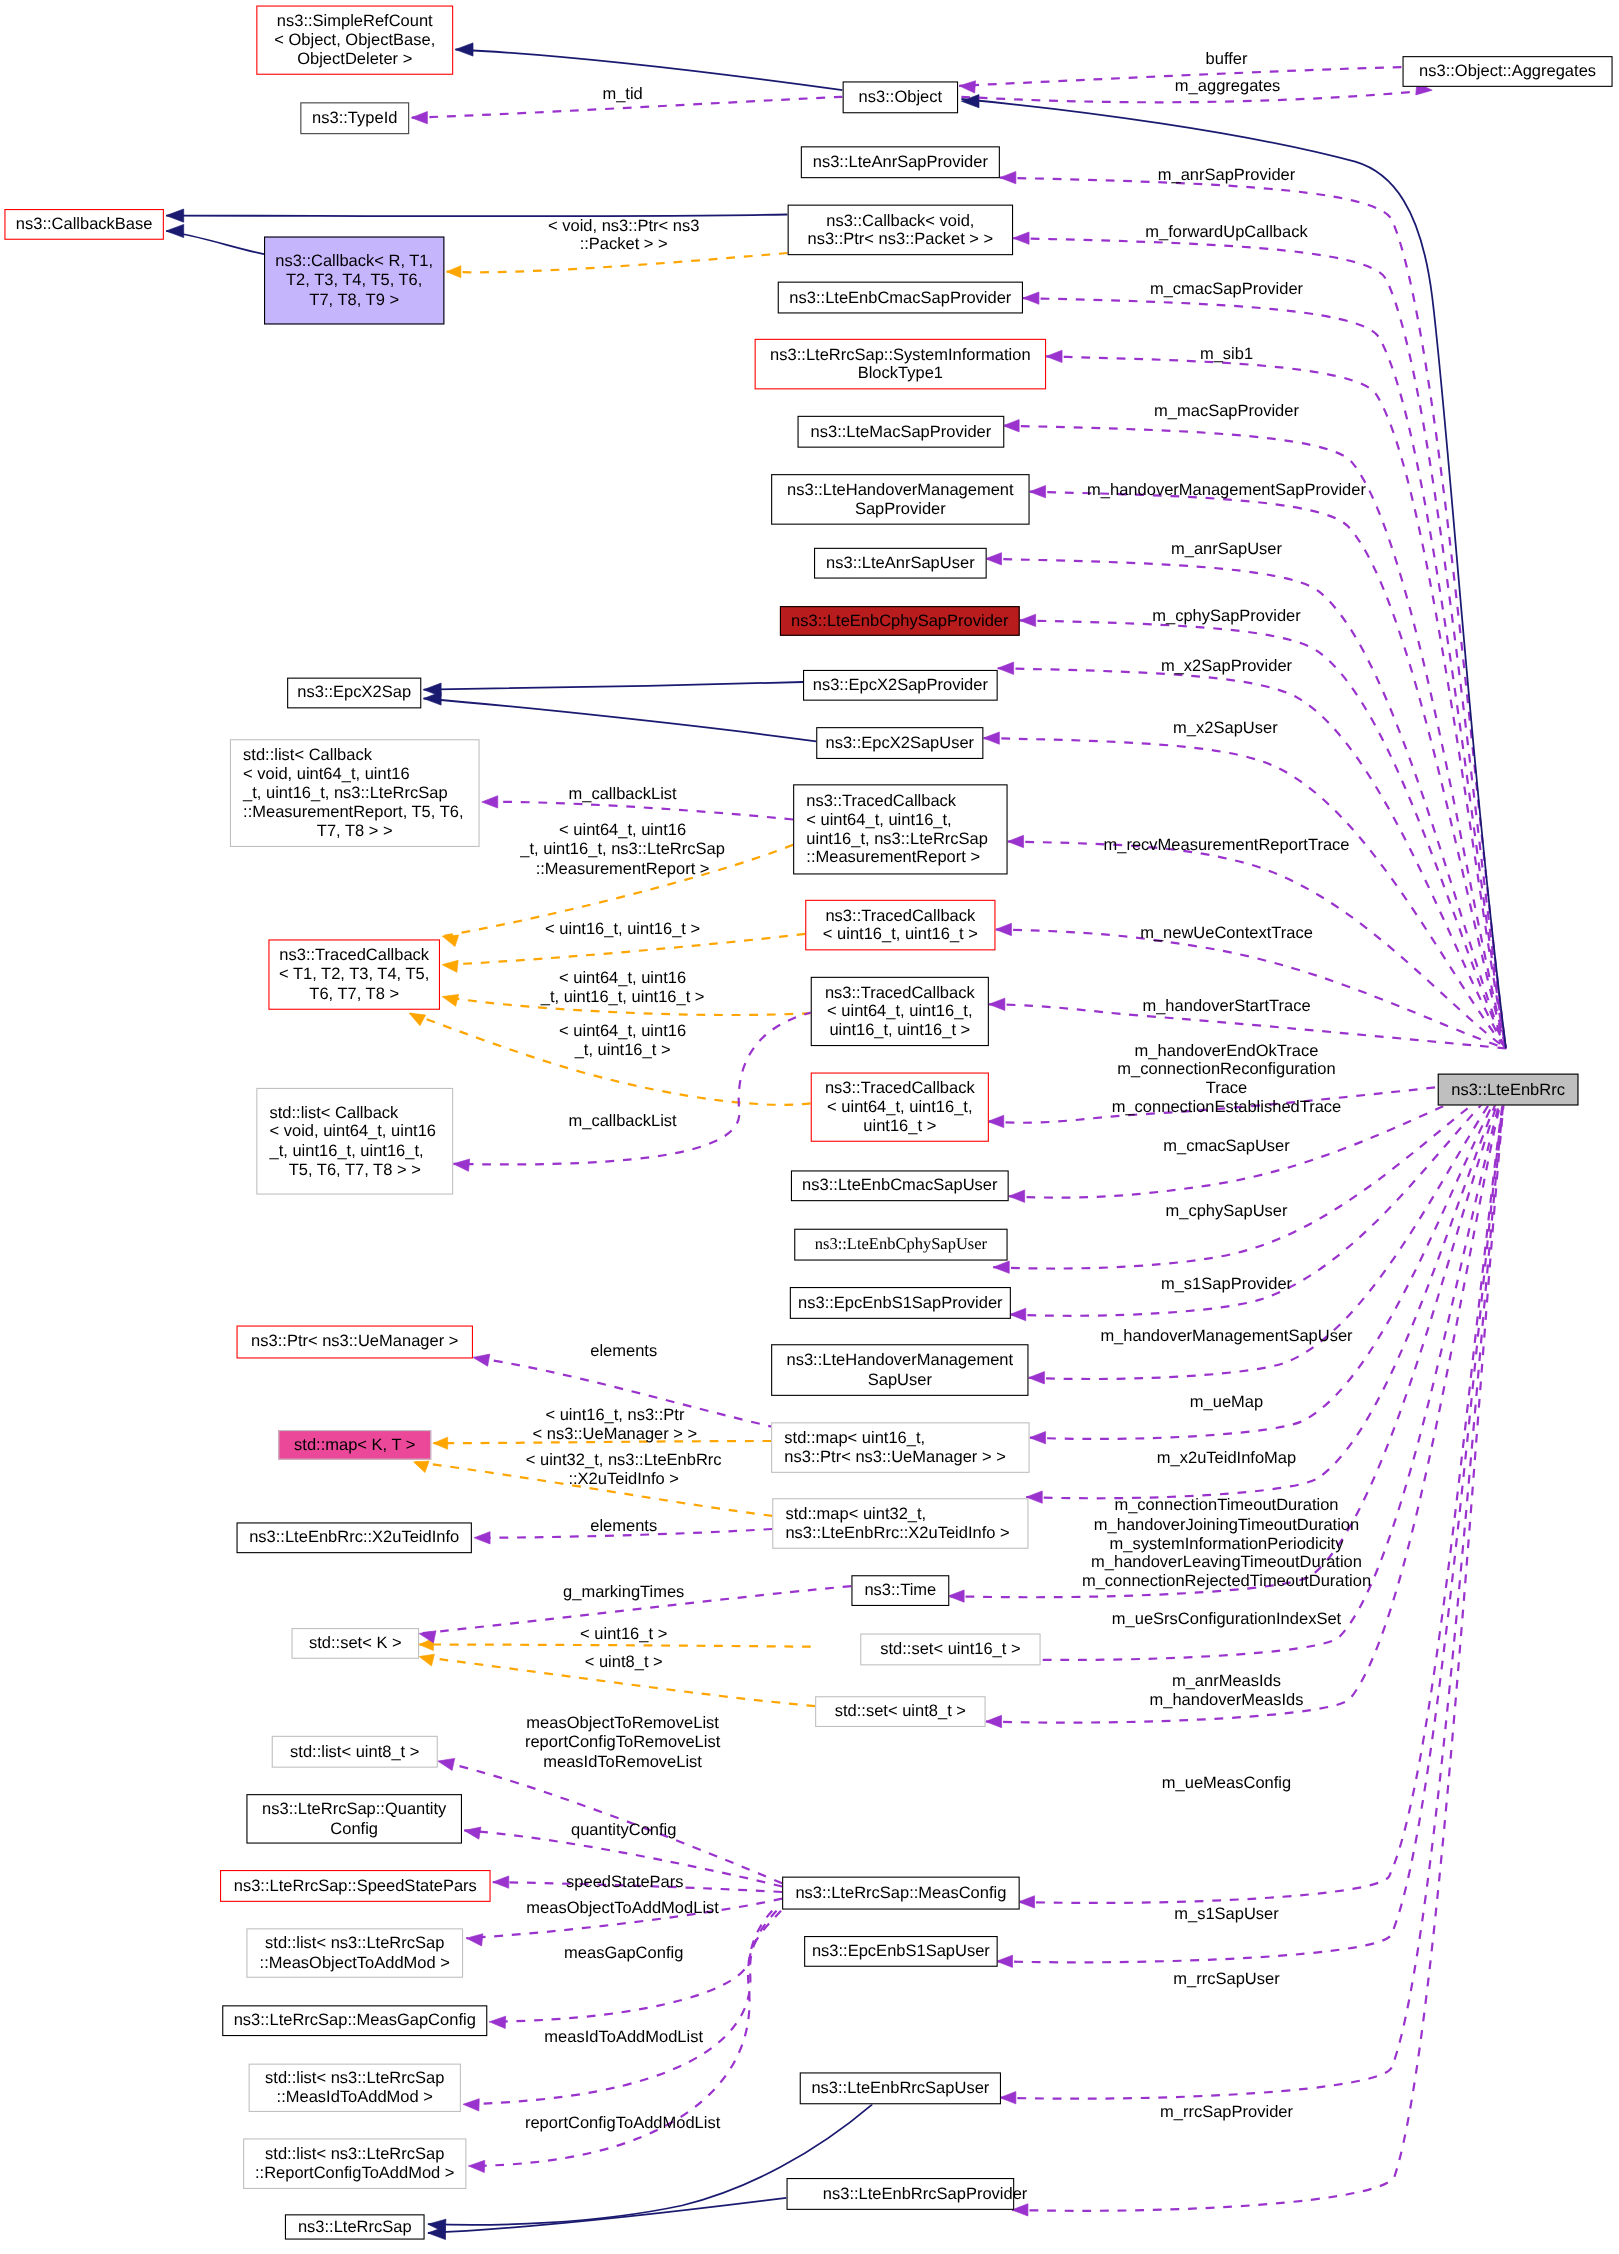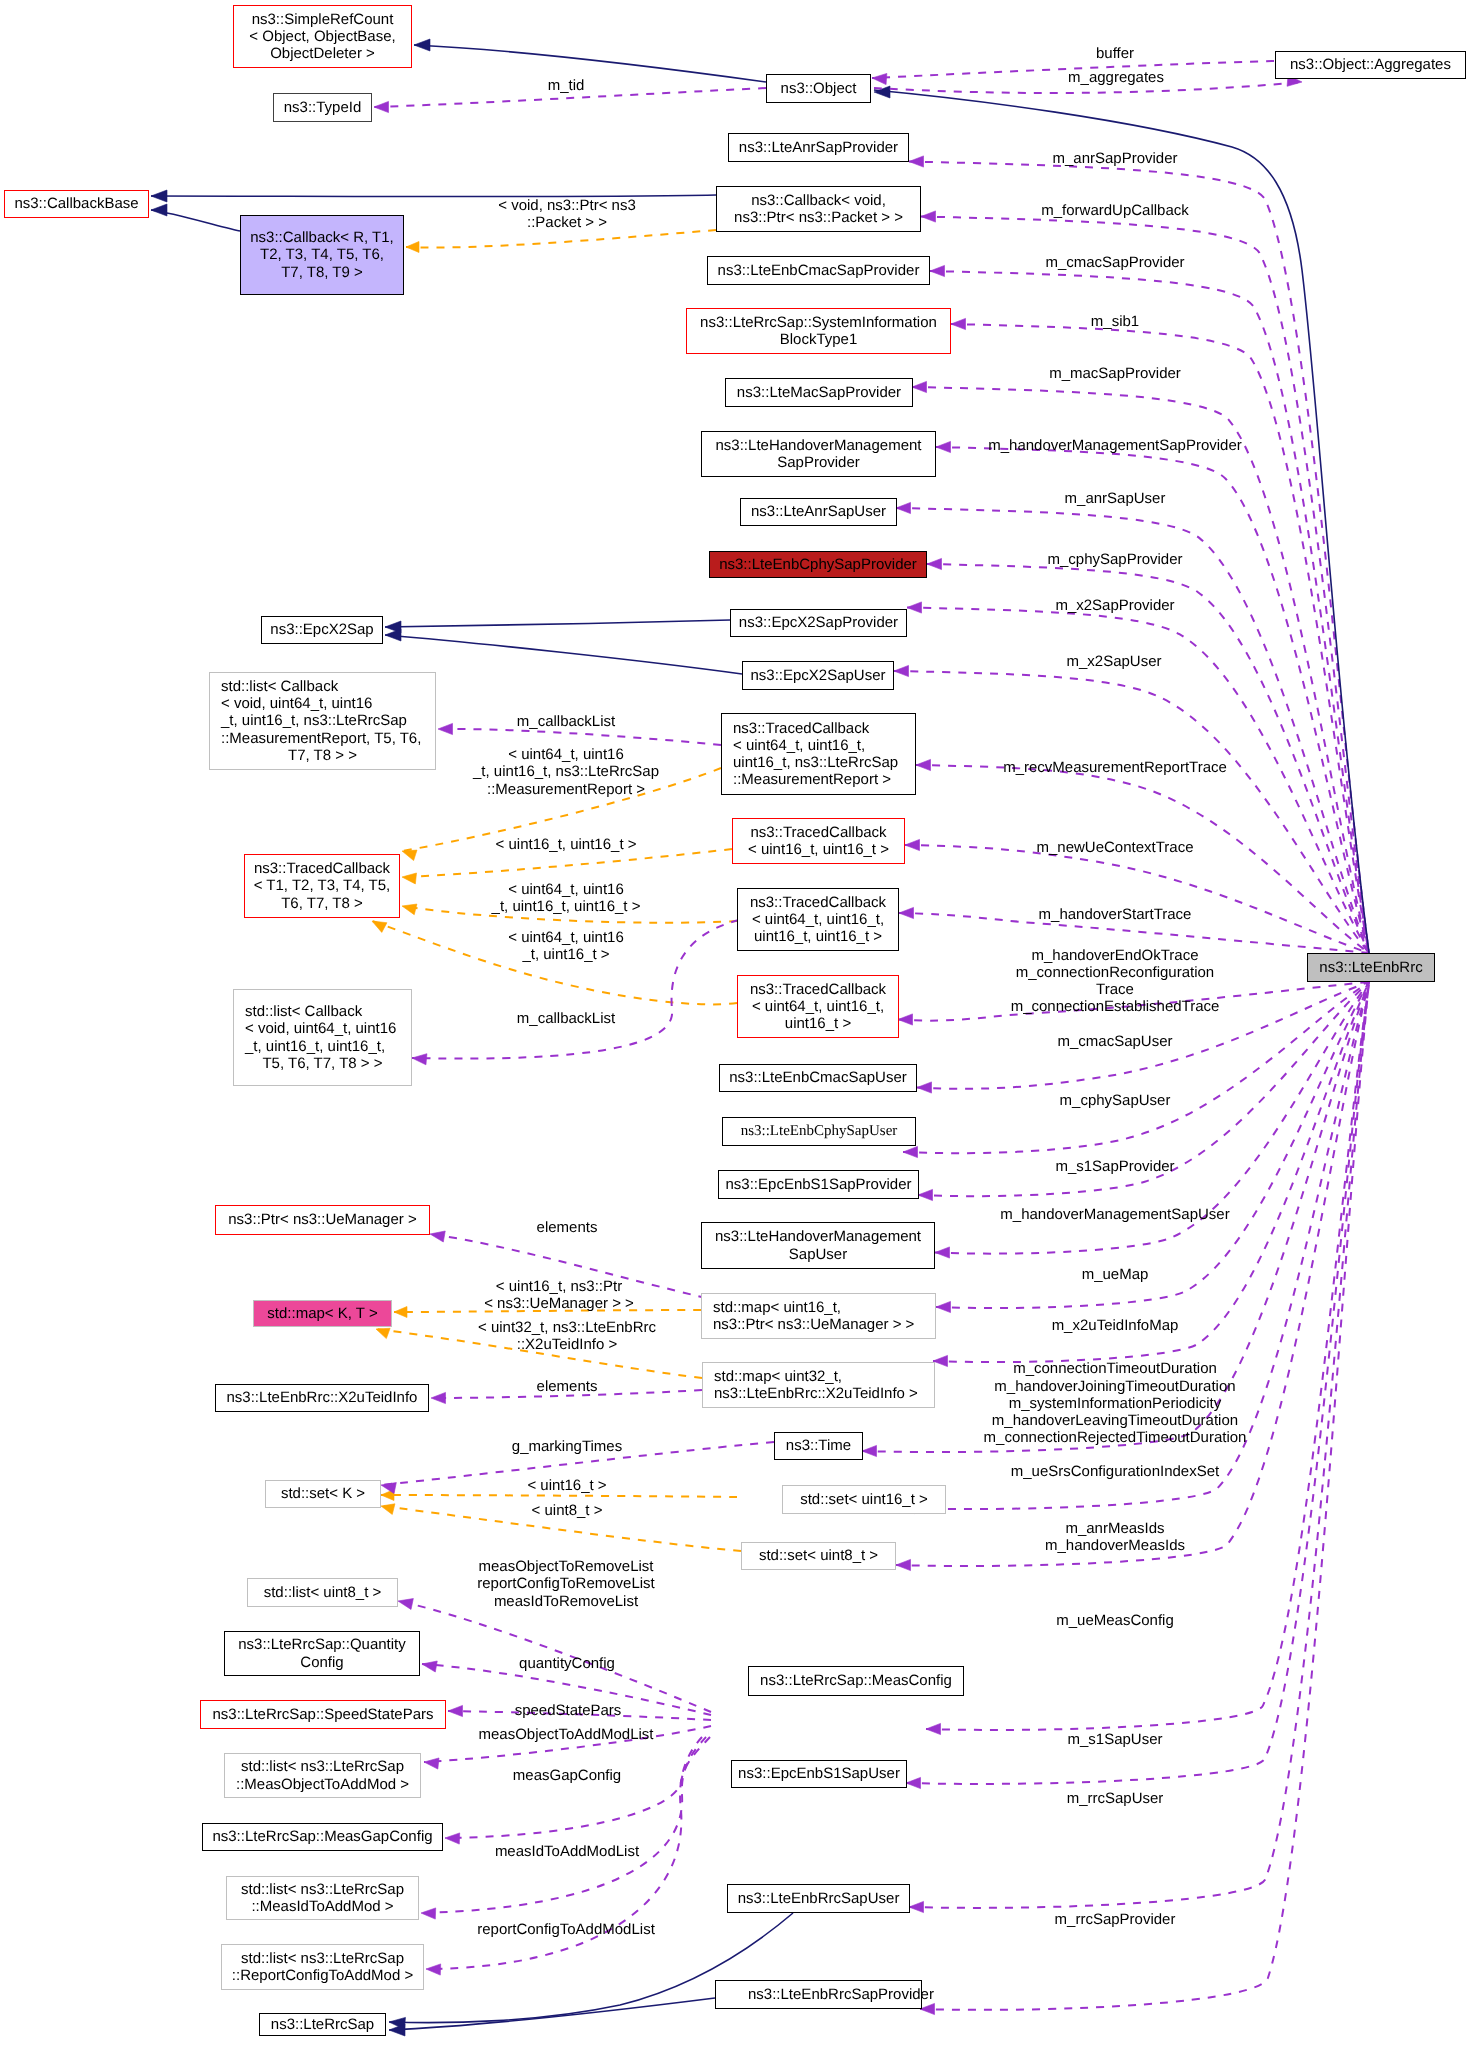--- a/index.html
+++ b/index.html
@@ -405,21 +405,21 @@
         <div class="ln c">ns3::LteRrcSap::Quantity</div>
         <div class="ln c">Config</div>
       </div>
       <div class="node" style="left: 200px; top: 1700px; width: 246px; height: 29px; border: 1.4px solid rgb(255, 0, 0); background: rgb(255, 255, 255);">
         <div class="ln c">ns3::LteRrcSap::SpeedStatePars</div>
       </div>
       <div class="node" style="left: 224px; top: 1753px; width: 197px; height: 45px; border: 1.3px solid rgb(192, 192, 192); background: rgb(255, 255, 255);">
         <div class="ln c">std::list&lt; ns3::LteRrcSap</div>
         <div class="ln c">::MeasObjectToAddMod &gt;</div>
       </div>
-      <div class="node" style="left: 711px; top: 1666px; width: 216px; height: 30px; border: 1.6px solid rgb(0, 0, 0); background: rgb(255, 255, 255); margin-left: 37px;">
+      <div class="node" style="left: 711px; top: 1706px; width: 216px; height: 30px; border: 1.6px solid rgb(0, 0, 0); background: rgb(255, 255, 255);">
         <div class="ln c">ns3::LteRrcSap::MeasConfig</div>
       </div>
       <div class="node" style="left: 202px; top: 1823px; width: 241px; height: 28px; border: 1.6px solid rgb(0, 0, 0); background: rgb(255, 255, 255);">
         <div class="ln c">ns3::LteRrcSap::MeasGapConfig</div>
       </div>
       <div class="node" style="left: 731px; top: 1760px; width: 176px; height: 28px; border: 1.6px solid rgb(0, 0, 0); background: rgb(255, 255, 255);">
         <div class="ln c">ns3::EpcEnbS1SapUser</div>
       </div>
       <div class="node" style="left: 226px; top: 1876px; width: 193px; height: 44px; border: 1.3px solid rgb(192, 192, 192); background: rgb(255, 255, 255);">
         <div class="ln c">std::list&lt; ns3::LteRrcSap</div>
@@ -431,21 +431,21 @@
       <div class="node" style="left: 221px; top: 1944px; width: 203px; height: 46px; border: 1.3px solid rgb(192, 192, 192); background: rgb(255, 255, 255);">
         <div class="ln c">std::list&lt; ns3::LteRrcSap</div>
         <div class="ln c">::ReportConfigToAddMod &gt;</div>
       </div>
       <div class="node" style="left: 715px; top: 1980px; width: 207px; height: 29px; border: 1.6px solid rgb(0, 0, 0); background: rgb(255, 255, 255); padding-left: 32px;">
         <div class="ln c">ns3::LteEnbRrcSapProvider</div>
       </div>
       <div class="node" style="left: 259px; top: 2013px; width: 127px; height: 23px; border: 1.6px solid rgb(0, 0, 0); background: rgb(255, 255, 255);">
         <div class="ln c">ns3::LteRrcSap</div>
       </div>
-      <div class="node" style="left: 1307px; top: 953px; width: 128px; height: 29px; border: 1.8px solid rgb(0, 0, 0); background: rgb(191, 191, 191);">
+      <div class="node" style="left: 1307px; top: 976px; width: 128px; height: 29px; border: 1.8px solid rgb(0, 0, 0); background: rgb(191, 191, 191);">
         <div class="ln c">ns3::LteEnbRrc</div>
       </div>
     </div>
   <div id="labels">
       <div class="elabel" style="left: 566px; top: 86px;"><div>m_tid</div></div>
       <div class="elabel" style="left: 567px; top: 213.6px;"><div>&lt; void, ns3::Ptr&lt; ns3</div><div>::Packet &gt; &gt;</div></div>
       <div class="elabel" style="left: 1115px; top: 54px;"><div>buffer</div></div>
       <div class="elabel" style="left: 1116px; top: 78px;"><div>m_aggregates</div></div>
       <div class="elabel" style="left: 1115px; top: 159px;"><div>m_anrSapProvider</div></div>
       <div class="elabel" style="left: 1115px; top: 211px;"><div>m_forwardUpCallback</div></div>

